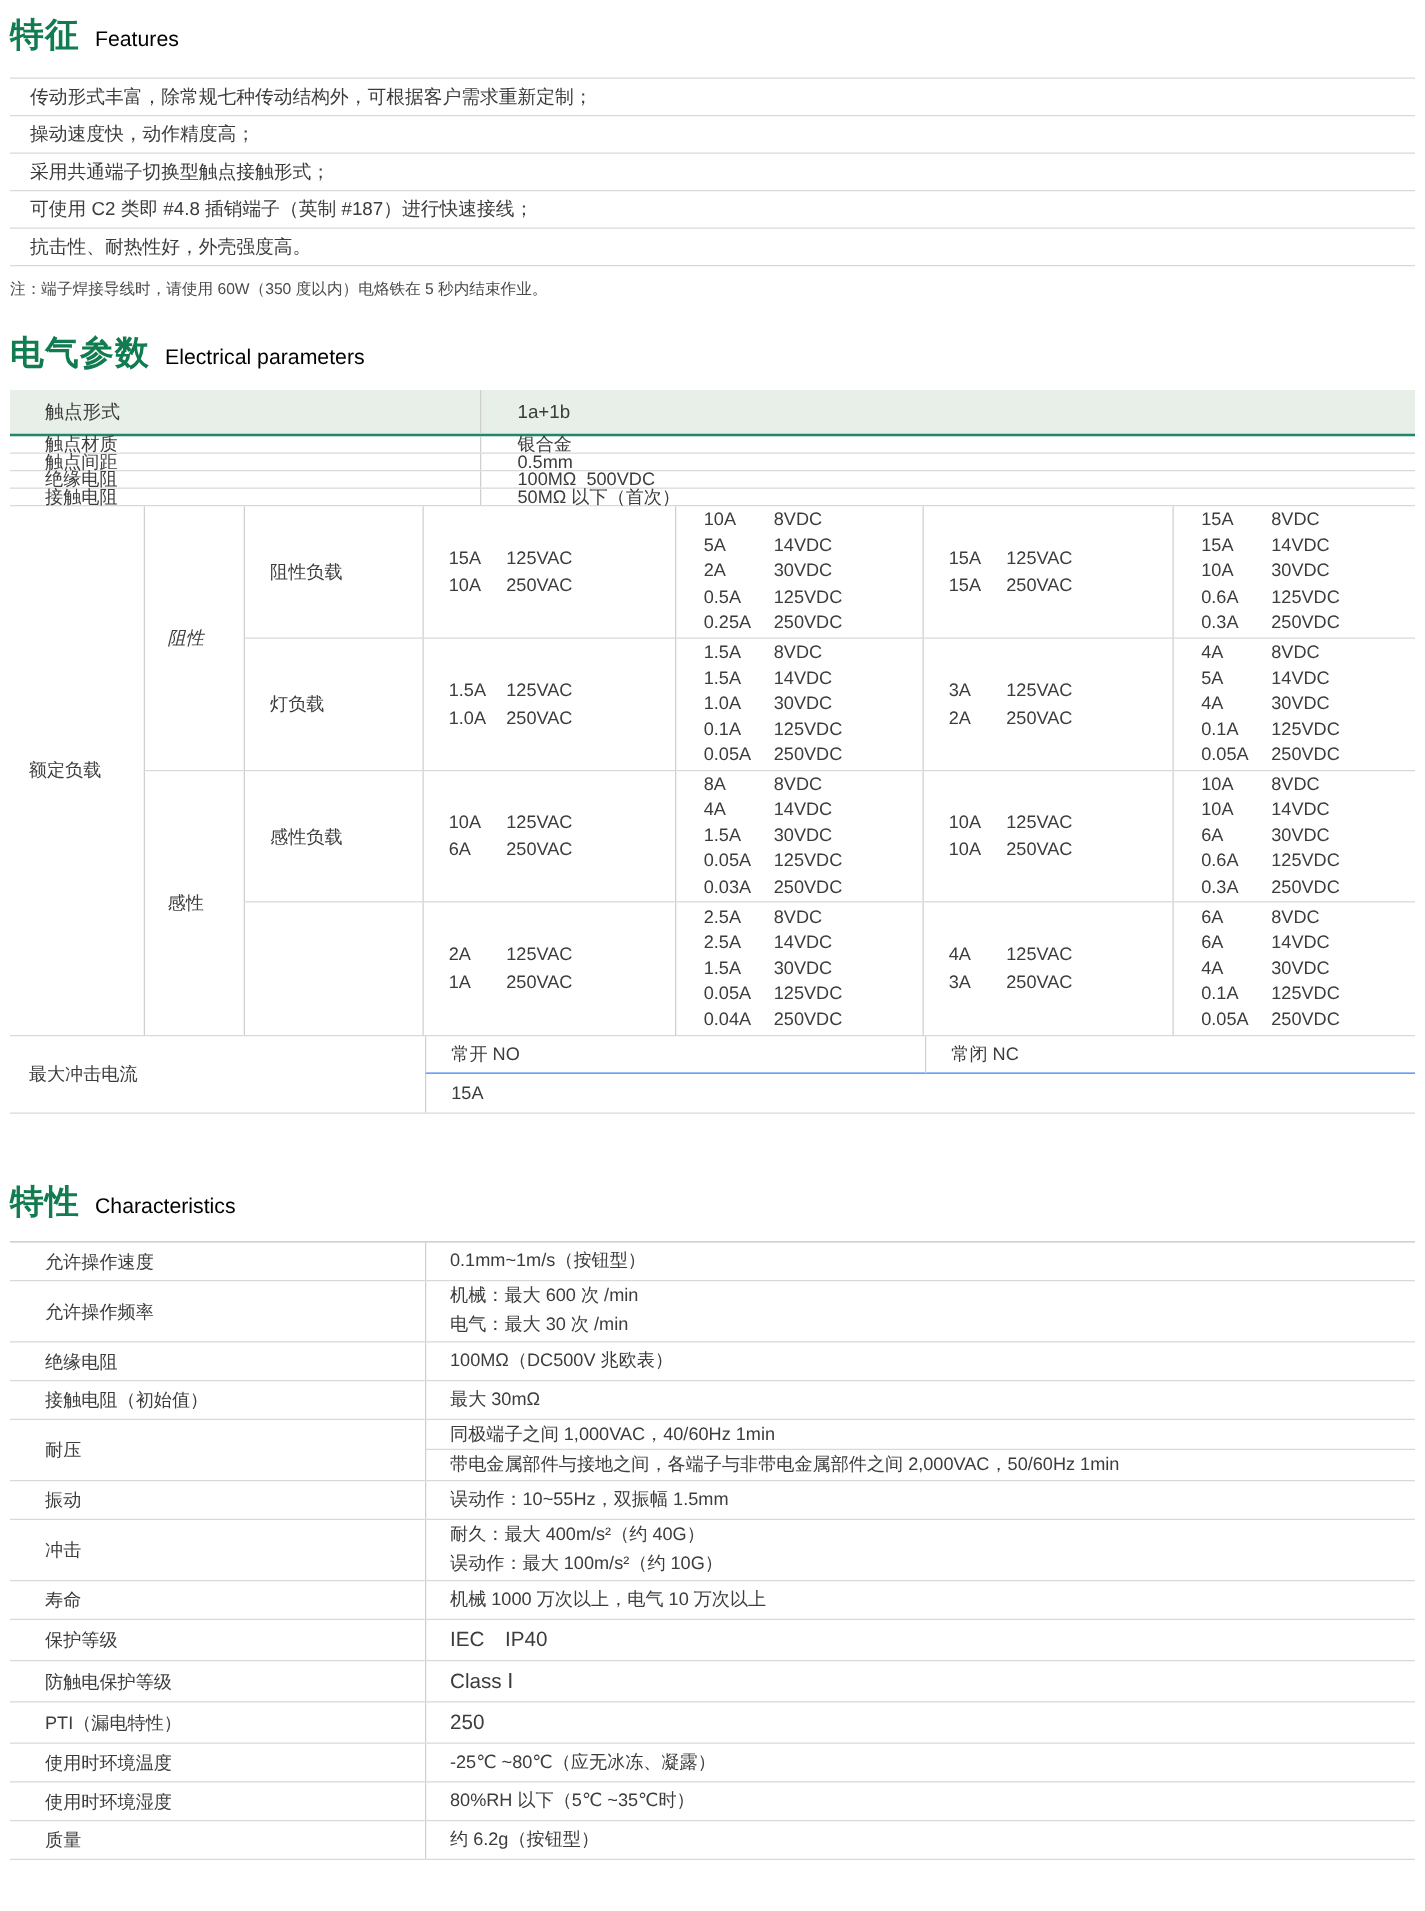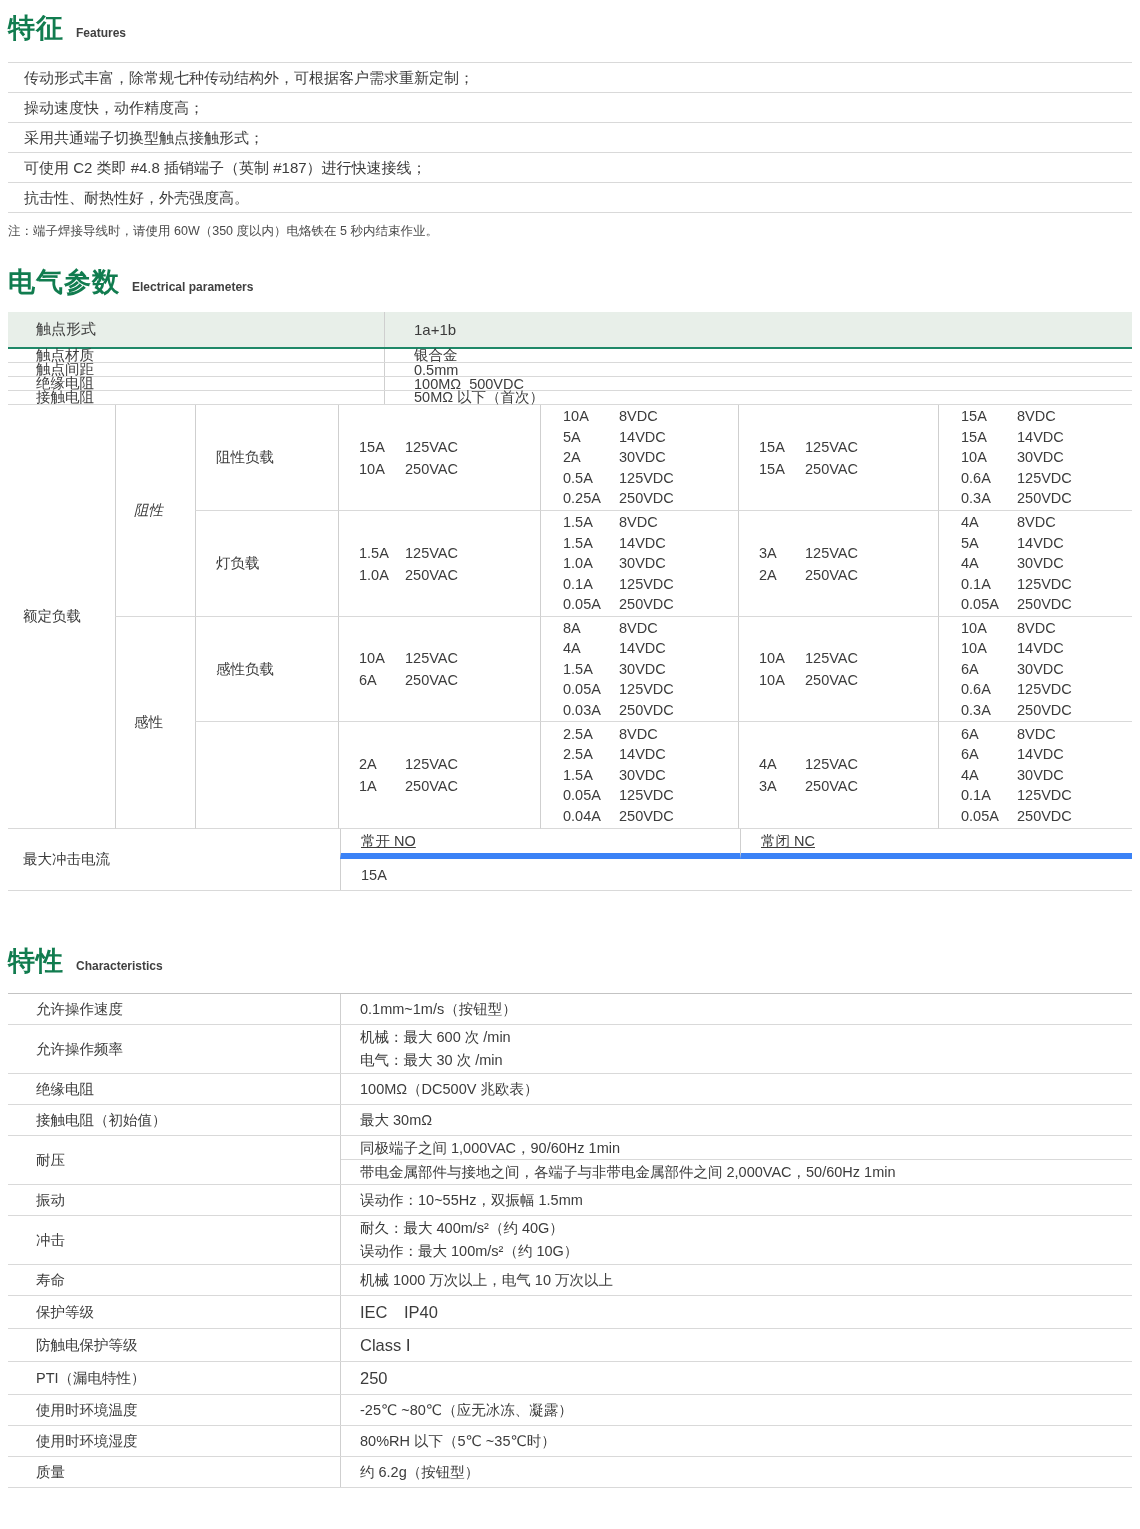--- a/index.html
+++ b/index.html
@@ -3,21 +3,21 @@
 <meta charset="utf-8">
 <style>
   *{box-sizing:border-box;margin:0;padding:0;}
   html,body{background:#ffffff;}
   body{width:1140px;font-family:"Liberation Sans","DejaVu Sans",sans-serif;color:#3c3c3c;}
   .page{padding:10px 8px 6px 8px;}
 
   
   .sec-title{display:flex;align-items:baseline;gap:12px;}
   .sec-title .cn{font-size:27px;font-weight:bold;color:#117c4f;letter-spacing:1px;}
-  .sec-title .en{font-size:12px;color:#404040;font-weight:bold;}
+  .sec-title .en{font-size:17px;color:#000000;font-weight:normal;}
 
   
   .feature-list{margin-top:16px;border-top:1px solid #d9d9d9;}
   .feature-row{height:30px;line-height:29px;border-bottom:1px solid #d9d9d9;padding-left:16px;font-size:15px;}
   .note{margin-top:10px;font-size:12.5px;color:#4a4a4a;}
 
   
   .sec-elec{margin-top:24px;}
   .etable{margin-top:12px;font-size:14.5px;}
   .erow{display:flex;align-items:center;}
@@ -33,21 +33,21 @@
   .p15{padding-left:15px;font-family:Liberation Serif, serif;}.p18{padding-left:18px;}.p20{padding-left:20px;}.p22{padding-left:22px;}
   .acl{display:flex;line-height:22px;}
   .acl .a{width:46px;}
   .dcl{display:flex;line-height:20.5px;}
   .dcl .a{width:56px;}
 
   
   .inrush{display:grid;grid-template-columns:332px 400px 392px;grid-template-rows:30px 31px;border-bottom:1px solid #d9d9d9;font-size:14.5px;}
   .icell{display:flex;align-items:center;}
   .icell.bl{border-left:1px solid #cfcfcf;padding-left:20px;}
-  .icell.bb{border-bottom:6px solid #3b82f6;text-decoration:underline;}
+  .icell.bb{border-bottom:1px solid #3b82f6;}
   .icell.ilab{grid-row:1/3;padding-left:15px;}
 
   
   .sec-char{margin-top:52px;}
   .ctable{margin-top:14px;border-top:1px solid #c3c3c3;font-size:14.5px;}
   .crow{display:flex;border-bottom:1px solid #d9d9d9;}
   .crow.single{height:31px;}
   .crow.tall{height:49px;}
   .crow .clabel{width:332px;padding-left:28px;display:flex;align-items:center;}
   .crow .cval{flex:1;border-left:1px solid #cfcfcf;padding-left:19px;display:flex;flex-direction:column;justify-content:center;white-space:pre-wrap;}
@@ -397,21 +397,21 @@
         <div class="crow single">
           <div class="clabel">绝缘电阻</div>
           <div class="cval"><div class="vline">100MΩ（DC500V 兆欧表）</div></div>
         </div>
         <div class="crow single">
           <div class="clabel">接触电阻（初始值）</div>
           <div class="cval"><div class="vline">最大 30mΩ</div></div>
         </div>
         <div class="crow tall split">
           <div class="clabel">耐压</div>
-          <div class="cval"><div class="vline">同极端子之间 1,000VAC，90/60Hz 1min</div><div class="vline">带电金属部件与接地之间，各端子与非带电金属部件之间 2,000VAC，50/60Hz 1min</div></div>
+          <div class="cval"><div class="vline">同极端子之间 1,000VAC，40/60Hz 1min</div><div class="vline">带电金属部件与接地之间，各端子与非带电金属部件之间 2,000VAC，50/60Hz 1min</div></div>
         </div>
         <div class="crow single">
           <div class="clabel">振动</div>
           <div class="cval"><div class="vline">误动作：10~55Hz，双振幅 1.5mm</div></div>
         </div>
         <div class="crow tall">
           <div class="clabel">冲击</div>
           <div class="cval"><div class="vline">耐久：最大 400m/s²（约 40G）</div><div class="vline">误动作：最大 100m/s²（约 10G）</div></div>
         </div>
         <div class="crow single">

